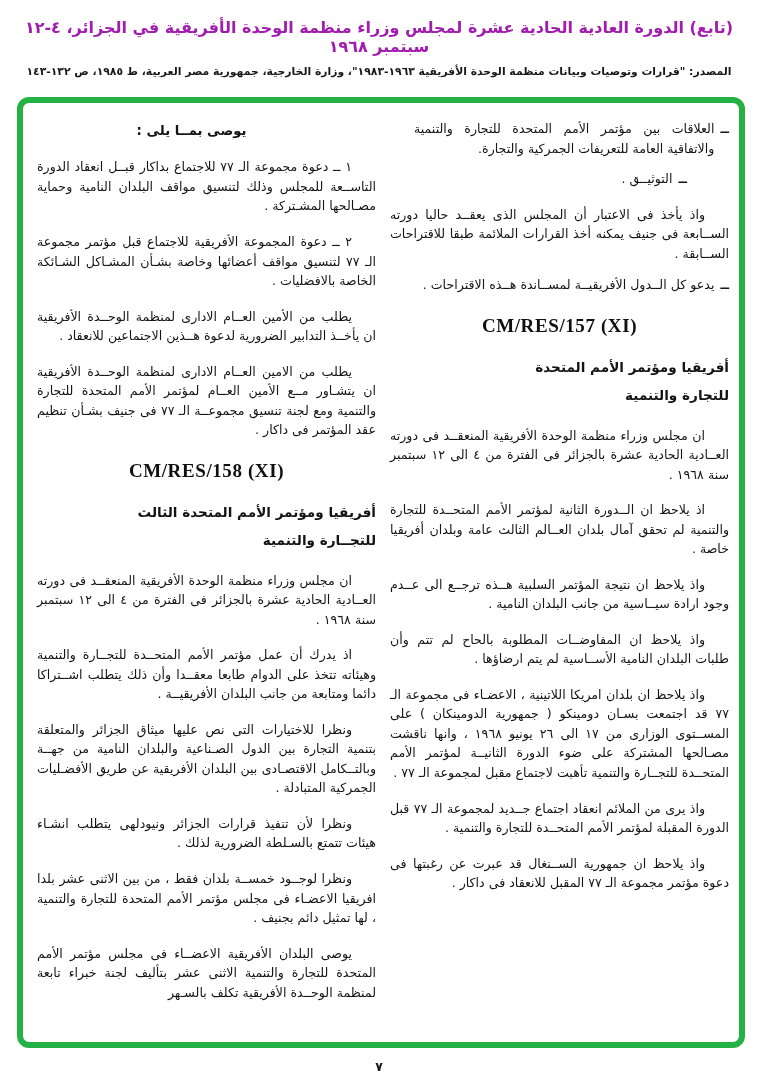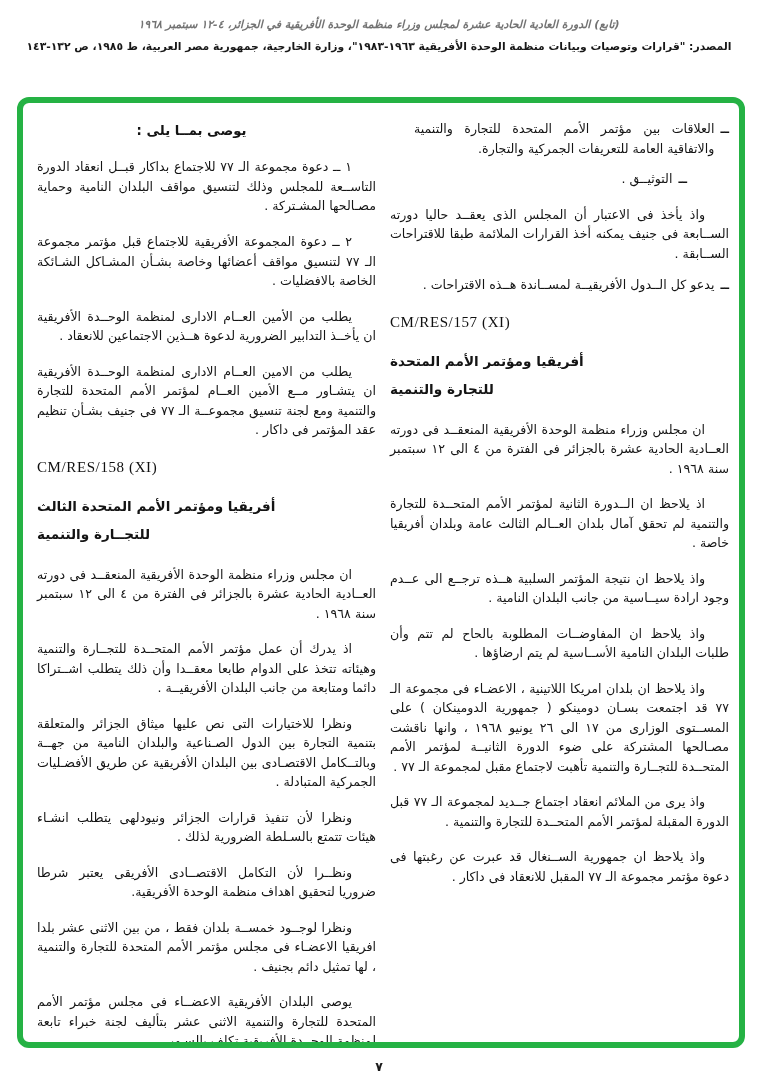--- a/index.html
+++ b/index.html
@@ -11,25 +11,24 @@
     color: #161616;
     overflow: hidden;
   }
   .header {
     position: absolute;
     top: 18px; left: 0; right: 0;
     text-align: center;
     direction: rtl;
   }
   .header-title {
-    font-size: 11px;
+    font-size: 16px;
     font-weight: bold;
     letter-spacing: 0.2px;
-    color: #737373;
-    font-style: italic;
+    color: #a21caf;
   }
   .header-source {
     font-size: 10.8px;
     font-weight: bold;
     margin-top: 9px;
     color: #181818;
   }
   .frame {
     position: absolute;
     left: 17px; top: 97px;
@@ -66,29 +65,30 @@
     font-weight: bold;
     letter-spacing: -1px;
   }
   .blk-bullet .btxt {
     flex: 1 1 auto;
     text-align: justify;
     margin-left: 24px;
   }
   .blk-resolution {
     direction: ltr;
-    text-align: left;
+    text-align: center;
     font-family: "Liberation Serif", "DejaVu Serif", serif;
-    font-size: 15px;
+    font-size: 19px;
     letter-spacing: 0.6px;
     color: #101010;
     margin: 16px 0 14px 0;
+    font-weight: bold;
   }
   .blk-heading {
-    text-align: left;
+    text-align: right;
     font-weight: bold;
     font-size: 13.6px;
     line-height: 2.05;
     margin: 2px 0 12px 0;
   }
   .blk-subheading {
     font-weight: bold;
     font-size: 13.2px;
     text-align: center;
     margin: 2px 30px 10px 0;
@@ -148,19 +148,18 @@
       <div class="blk blk-paragraph">يطلب من الامين العــام الادارى لمنظمة الوحــدة الأفريقية ان يتشـاور مــع الأمين العــام لمؤتمر الأمم المتحدة للتجارة والتنمية ومع لجنة تنسيق مجموعــة الـ ٧٧ فى جنيف بشـأن تنظيم عقد المؤتمر فى داكار .</div>
       <div class="blk blk-resolution">CM/RES/158  (XI)</div>
       <div class="blk blk-heading">
         <div>أفريقيا ومؤتمر الأمم المتحدة الثالث</div>
         <div>للتجــارة والتنمية</div>
       </div>
       <div class="blk blk-paragraph">ان مجلس وزراء منظمة الوحدة الأفريقية المنعقــد فى دورته العــادية الحادية عشرة بالجزائر فى الفترة من ٤ الى ١٢ سبتمبر سنة ١٩٦٨ .</div>
       <div class="blk blk-paragraph">اذ يدرك أن عمل مؤتمر الأمم المتحــدة للتجــارة والتنمية وهيئاته تتخذ على الدوام طابعا معقــدا وأن ذلك يتطلب اشــتراكا دائما ومتابعة من جانب البلدان الأفريقيــة .</div>
       <div class="blk blk-paragraph">ونظرا للاختيارات التى نص عليها ميثاق الجزائر والمتعلقة بتنمية التجارة بين الدول الصـناعية والبلدان النامية من جهــة وبالتــكامل الاقتصـادى بين البلدان الأفريقية عن طريق الأفضـليات الجمركية المتبادلة .</div>
       <div class="blk blk-paragraph">ونظرا لأن تنفيذ قرارات الجزائر ونيودلهى يتطلب انشـاء هيئات تتمتع بالسـلطة الضرورية لذلك .</div>
-      <div class="blk blk-paragraph">ونظــرا لأن التكامل الاقتصــادى الأفريقى يعتبر شرطا ضروريا لتحقيق اهداف منظمة الوحدة الأفريقية.</div>
       <div class="blk blk-paragraph">ونظرا لوجــود خمســة بلدان فقط ، من بين الاثنى عشر بلدا افريقيا الاعضـاء فى مجلس مؤتمر الأمم المتحدة للتجارة والتنمية ، لها تمثيل دائم بجنيف .</div>
       <div class="blk blk-paragraph">يوصى البلدان الأفريقية الاعضــاء فى مجلس مؤتمر الأمم المتحدة للتجارة والتنمية الاثنى عشر بتأليف لجنة خبراء تابعة لمنظمة الوحــدة الأفريقية تكلف بالسـهر</div>
     </div>
 </div>
 
 <div class="pagenum">٧</div>
 
 </body></html>

